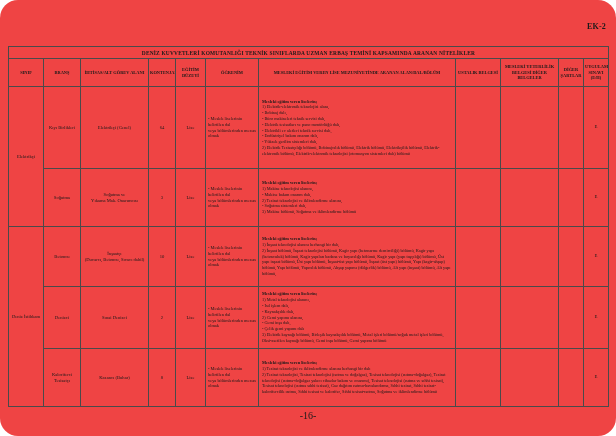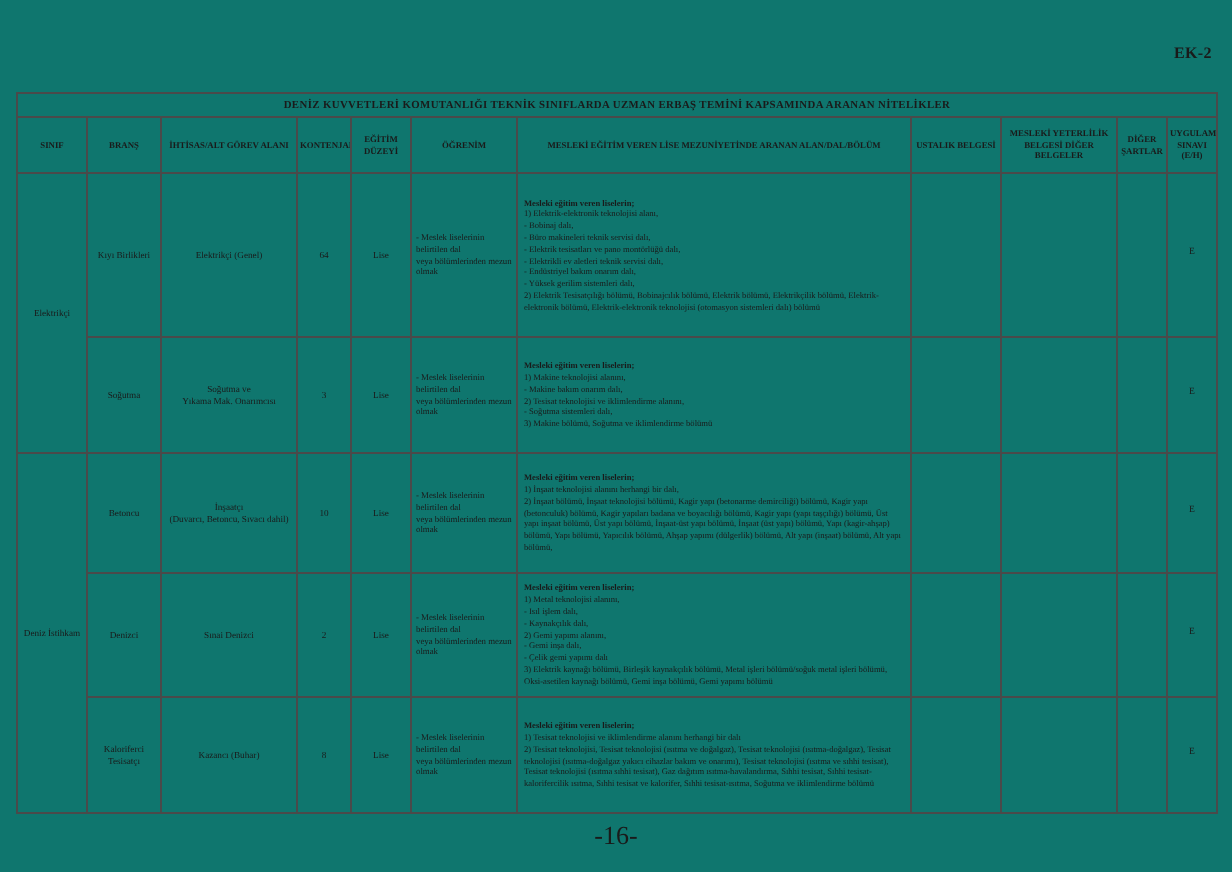--- a/index.html
+++ b/index.html
@@ -1,31 +1,31 @@
 <!DOCTYPE html>
 <html><head>
 <meta charset="utf-8">
 <style>
   * { margin:0; padding:0; box-sizing:border-box; }
   html,body { width:616px; height:436px; background:#ffffff; overflow:hidden; }
   body { font-family:"Liberation Serif","DejaVu Serif",serif; color:#1a1a1a; }
-  .page { position:relative; width:616px; height:436px; background:#0f766e; }
+  .page { position:relative; width:616px; height:436px; background:#ef4444;border-radius:18px; }
   .ek-tag { position:absolute; top:22px; right:10px; font-size:8px; font-weight:bold; letter-spacing:.2px; }
   table.doc { position:absolute; top:46px; left:8px; width:600px; border-collapse:collapse; table-layout:fixed; }
   table.doc td, table.doc th { border:1px solid #4a4a4a; vertical-align:middle; overflow:hidden; }
   .title-cell { text-align:center; font-weight:bold; font-size:5.4px; height:12px; letter-spacing:.2px; }
   th.colh { font-weight:bold; font-size:4.4px; text-align:center; height:28px; line-height:1.25; padding:1px; }
   td { font-size:4.6px; line-height:1.3; }
   td.c { text-align:center; padding:1px; }
   td.ogrenim { text-align:left; padding:1px 2px; white-space:pre-line; font-size:4.4px; }
   td.mesleki { vertical-align:top; text-align:left; padding:2px 3px; font-size:4.3px; line-height:1.35; }
   td.mesleki .mi { font-weight:bold; }
   td.mesleki .mb { white-space:pre-line; }
   td.exam { text-align:center; font-size:4.8px; }
-  .page-num { position:absolute; top:410px; left:0; width:616px; text-align:center; font-size:13px; }
+  .page-num { position:absolute; top:410px; left:0; width:616px; text-align:center; font-size:10px; }
   tr.r1 { height:82px; } tr.r2 { height:58px; } tr.r3 { height:60px; } tr.r4 { height:62px; } tr.r5 { height:58px; }
 </style>
 </head>
 <body>
 
 <div class="page">
 
   <div class="ek-tag">EK-2</div>
 
   <table class="doc">

